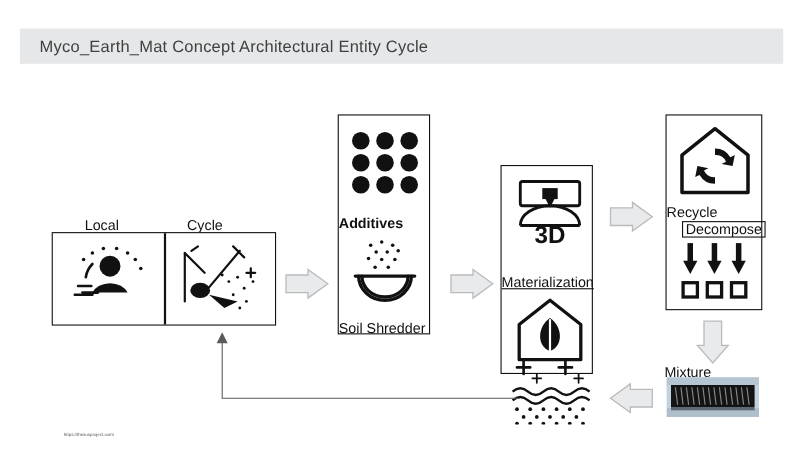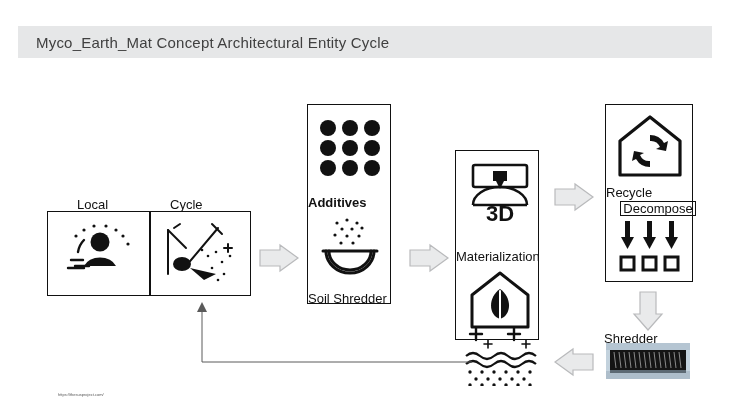--- a/index.html
+++ b/index.html
@@ -208,21 +208,21 @@
         <g stroke="#111" stroke-width="2.6" fill="none" stroke-linejoin="round">
           <rect x="8" y="4" width="54" height="22" rx="2"></rect>
           <rect x="28" y="10" width="14" height="10" fill="#111" stroke="none"></rect>
           <path d="M31 20 L35 28 L39 20 Z" fill="#111" stroke="none"></path>
           <path d="M8 44 a27 18 0 0 1 54 0"></path>
           <path d="M8 44 L62 44"></path>
         </g>
         <text x="35" y="60" font-family="'Liberation Sans', sans-serif" font-size="22" font-weight="bold" fill="#111" text-anchor="middle">3D</text>
       </svg>
     </div>
-    <div class="lbl" style="left:0; top:98px; width:88px;">Materialization</div>
+    <div class="lbl" style="left:0; top:98px; width:88px;text-decoration:underline;">Materialization</div>
 
     <div class="svgwrap" style="left:12px; top:118px;">
       <svg width="64" height="62" viewBox="0 0 64 62">
         <g stroke="#111" stroke-width="3" fill="none" stroke-linejoin="round" stroke-linecap="round">
           <path d="M4 26 L32 4 L60 26 L60 58 L4 58 Z"></path>
           <path d="M32 50 C20 46 20 28 32 20 C44 28 44 46 32 50 Z" fill="#111" stroke="none"></path>
           <path d="M32 52 L32 22" stroke="#fff" stroke-width="2"></path>
         </g>
       </svg>
     </div>
@@ -271,21 +271,21 @@
       </svg>
     </div>
   </div>
 
   <div class="arrow-svg" style="left:632px; top:290px;">
     <svg width="32" height="42" viewBox="0 0 32 42">
       <path d="M8 2 L24 2 L24 24 L30 24 L16 40 L2 24 L8 24 Z" fill="#e9eaeb" stroke="#b9babc" stroke-width="1.2"></path>
     </svg>
   </div>
 
-  <div class="lbl" style="left:604px; top:331px; width:88px;">Shredder</div>
+  <div class="lbl" style="left:604px; top:331px; width:88px;">Mixture</div>
   <div style="position:absolute; left:606px; top:343px; width:84px; height:36px; background:#c8d4de; overflow:hidden;">
     <svg width="84" height="36" viewBox="0 0 84 36">
       <rect x="0" y="0" width="84" height="36" fill="#c3d2dd"></rect>
       <rect x="0" y="0" width="84" height="7" fill="#b5c5d2"></rect>
       <rect x="4" y="7" width="76" height="20" fill="#141414"></rect>
       <g stroke="#8a8a8a" stroke-width="1">
         <path d="M8 9 L10 25"></path>
           <path d="M13 9 L15 25"></path>
           <path d="M18 9 L20 25"></path>
         <path d="M23 9 L25 25"></path>

